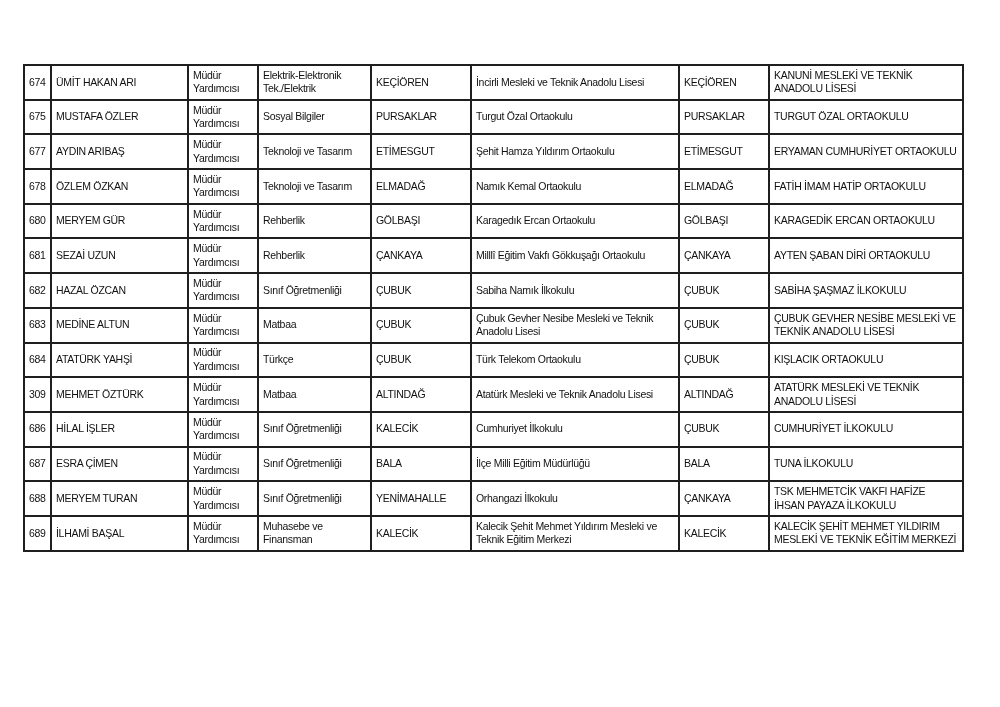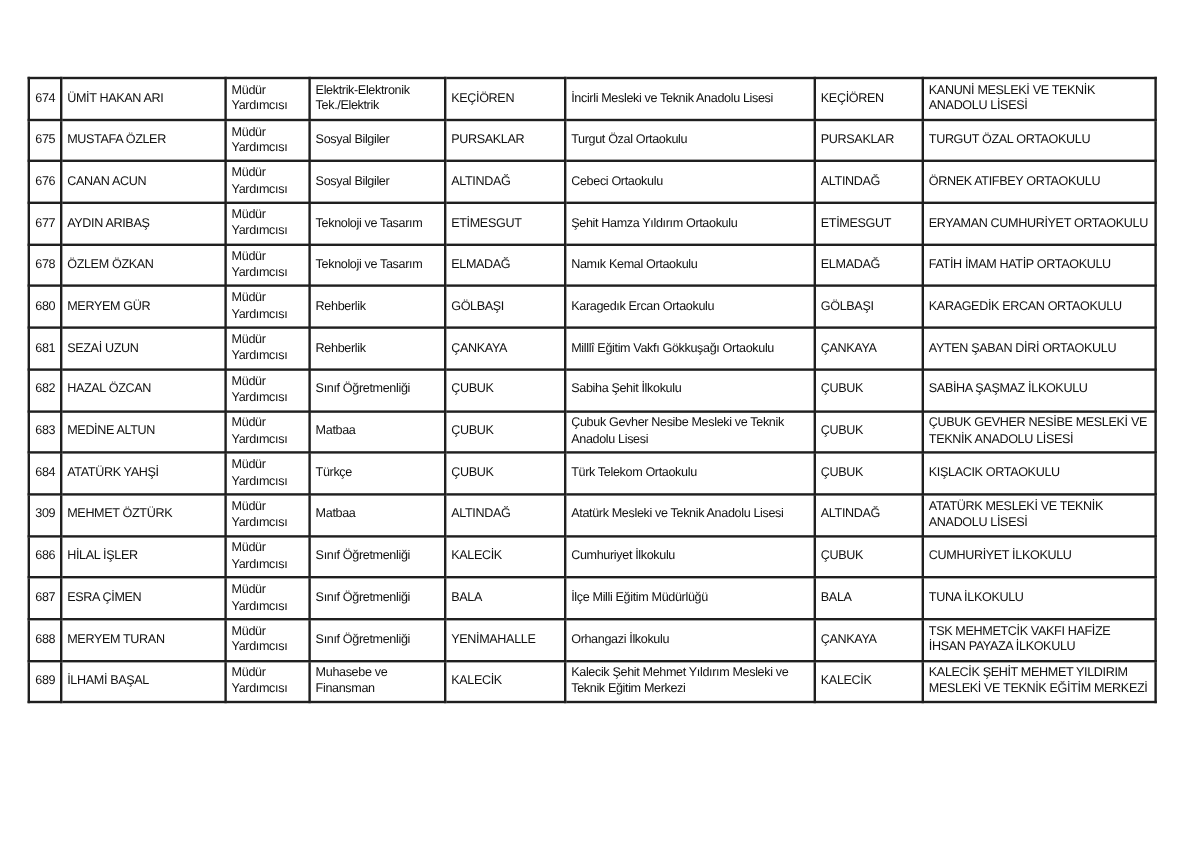--- a/index.html
+++ b/index.html
@@ -31,21 +31,21 @@
     line-height: 13.5px;
     color: #111111;
     vertical-align: middle;
     overflow: hidden;
     word-wrap: break-word;
   }
   table.assignments tr {
     height: 34.7px;
   }
   td.c0 {
-    text-align: right;
+    text-align: left;
     padding: 2px 1px;
   }
   
   col.w0 { width: 27px; }
   col.w1 { width: 137px; }
   col.w2 { width: 70px; }
   col.w3 { width: 113px; }
   col.w4 { width: 100px; }
   col.w5 { width: 208px; }
   col.w6 { width: 90px; }
@@ -81,30 +81,20 @@
           <td class="c0">675</td>
           <td class="c1">MUSTAFA ÖZLER</td>
           <td class="c2">Müdür Yardımcısı</td>
           <td class="c3">Sosyal Bilgiler</td>
           <td class="c4">PURSAKLAR</td>
           <td class="c5">Turgut Özal Ortaokulu</td>
           <td class="c6">PURSAKLAR</td>
           <td class="c7">TURGUT ÖZAL ORTAOKULU</td>
         </tr>
         <tr>
-          <td class="c0">676</td>
-          <td class="c1">CANAN ACUN</td>
-          <td class="c2">Müdür Yardımcısı</td>
-          <td class="c3">Sosyal Bilgiler</td>
-          <td class="c4">ALTINDAĞ</td>
-          <td class="c5">Cebeci Ortaokulu</td>
-          <td class="c6">ALTINDAĞ</td>
-          <td class="c7">ÖRNEK ATIFBEY ORTAOKULU</td>
-        </tr>
-        <tr>
           <td class="c0">677</td>
           <td class="c1">AYDIN ARIBAŞ</td>
           <td class="c2">Müdür Yardımcısı</td>
           <td class="c3">Teknoloji ve Tasarım</td>
           <td class="c4">ETİMESGUT</td>
           <td class="c5">Şehit Hamza Yıldırım Ortaokulu</td>
           <td class="c6">ETİMESGUT</td>
           <td class="c7">ERYAMAN CUMHURİYET ORTAOKULU</td>
         </tr>
         <tr>
@@ -136,21 +126,21 @@
           <td class="c5">Milllî Eğitim Vakfı Gökkuşağı Ortaokulu</td>
           <td class="c6">ÇANKAYA</td>
           <td class="c7">AYTEN ŞABAN DİRİ ORTAOKULU</td>
         </tr>
         <tr>
           <td class="c0">682</td>
           <td class="c1">HAZAL ÖZCAN</td>
           <td class="c2">Müdür Yardımcısı</td>
           <td class="c3">Sınıf Öğretmenliği</td>
           <td class="c4">ÇUBUK</td>
-          <td class="c5">Sabiha Şehit İlkokulu</td>
+          <td class="c5">Sabiha Namık İlkokulu</td>
           <td class="c6">ÇUBUK</td>
           <td class="c7">SABİHA ŞAŞMAZ İLKOKULU</td>
         </tr>
         <tr>
           <td class="c0">683</td>
           <td class="c1">MEDİNE ALTUN</td>
           <td class="c2">Müdür Yardımcısı</td>
           <td class="c3">Matbaa</td>
           <td class="c4">ÇUBUK</td>
           <td class="c5">Çubuk Gevher Nesibe Mesleki ve Teknik Anadolu Lisesi</td>

